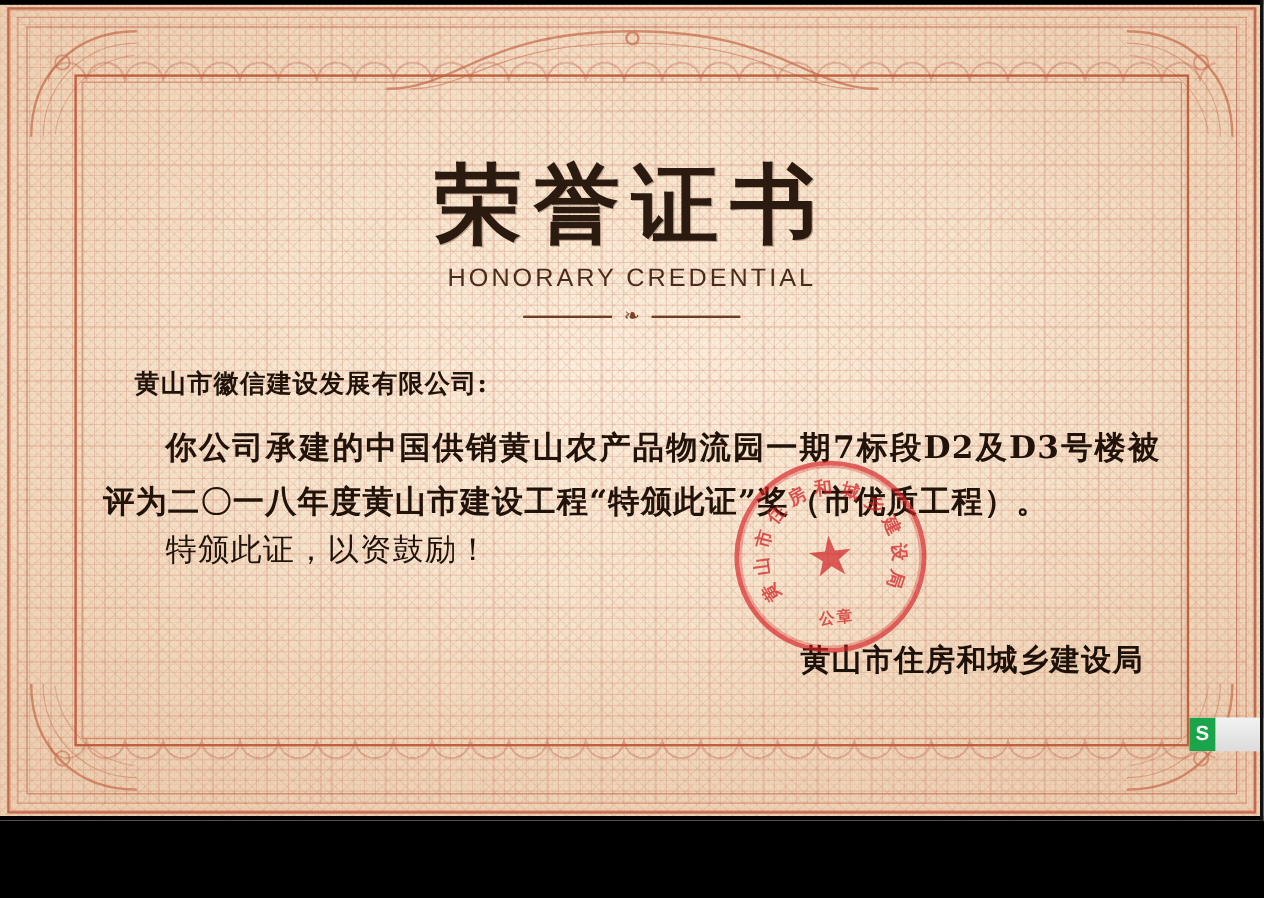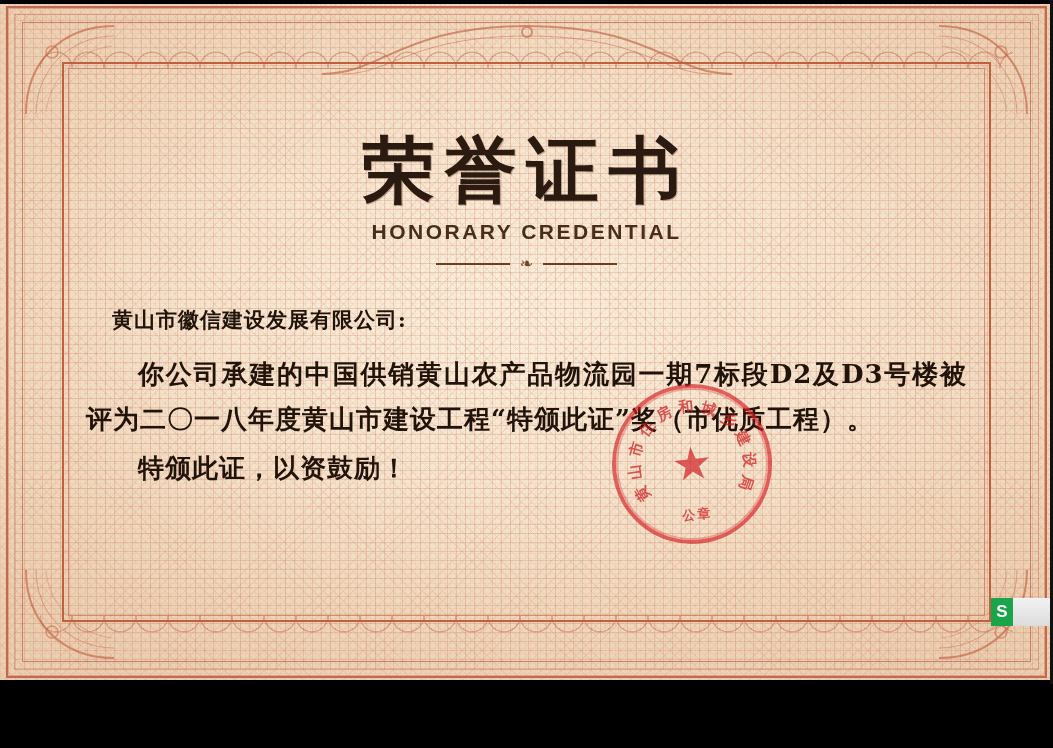--- a/index.html
+++ b/index.html
@@ -136,21 +136,20 @@
     text-shadow: 1px 1px 0 rgba(90,50,30,.35);
     line-height: 1;
   }
   .subtitle {
     text-align: center;
     margin-top: 14px;
     font-family: "Liberation Sans", sans-serif;
     font-size: 21px;
     letter-spacing: 2.5px;
     color: #4a2c1c;
-    font-weight: bold;
   }
 
   .divider {
     display: flex;
     align-items: center;
     justify-content: center;
     gap: 10px;
     margin-top: 12px;
     color: #7a4326;
   }
@@ -175,25 +174,24 @@
   .para {
     margin-top: 18px;
     font-size: 26px;
     line-height: 1.72;
     letter-spacing: 1px;
     text-align: justify;
     text-indent: 2em;
     font-weight: 600;
   }
   .para2 {
-    margin-top: 10px;
     font-size: 26px;
     letter-spacing: 1px;
     text-indent: 2em;
-    font-weight: 700;
+    font-weight: 400;
   }
 
   .signature {
     position: absolute;
     right: 14px;
     bottom: 24px;
     text-align: center;
     color: #1e1109;
     font-family: "DejaVu Serif", "Liberation Serif", serif;
     font-size: 25px;
@@ -353,20 +351,21 @@
       <span class="rule"></span>
     </div>
 
     <div class="body">
       <div class="salutation">黄山市徽信建设发展有限公司:</div>
       <div class="para">你公司承建的中国供销黄山农产品物流园一期7标段D2及D3号楼被评为二〇一八年度黄山市建设工程“特颁此证”奖（市优质工程）。</div>
       <div class="para2">特颁此证，以资鼓励！</div>
     </div>
 
     <div class="signature">
+      <div>黄山市住房和城乡建设局</div>
     </div>
 
     <div class="seal">
       <div class="arc-text" id="seal-arc">
           <span style="transform: rotate(-205deg) translate(57px) rotate(90deg) translate(-50%, -50%);">黄</span>
           <span style="transform: rotate(-182deg) translate(57px) rotate(90deg) translate(-50%, -50%);">山</span>
           <span style="transform: rotate(-159deg) translate(57px) rotate(90deg) translate(-50%, -50%);">市</span>
           <span style="transform: rotate(-136deg) translate(57px) rotate(90deg) translate(-50%, -50%);">住</span>
           <span style="transform: rotate(-113deg) translate(57px) rotate(90deg) translate(-50%, -50%);">房</span>
           <span style="transform: rotate(-90deg) translate(57px) rotate(90deg) translate(-50%, -50%);">和</span>

